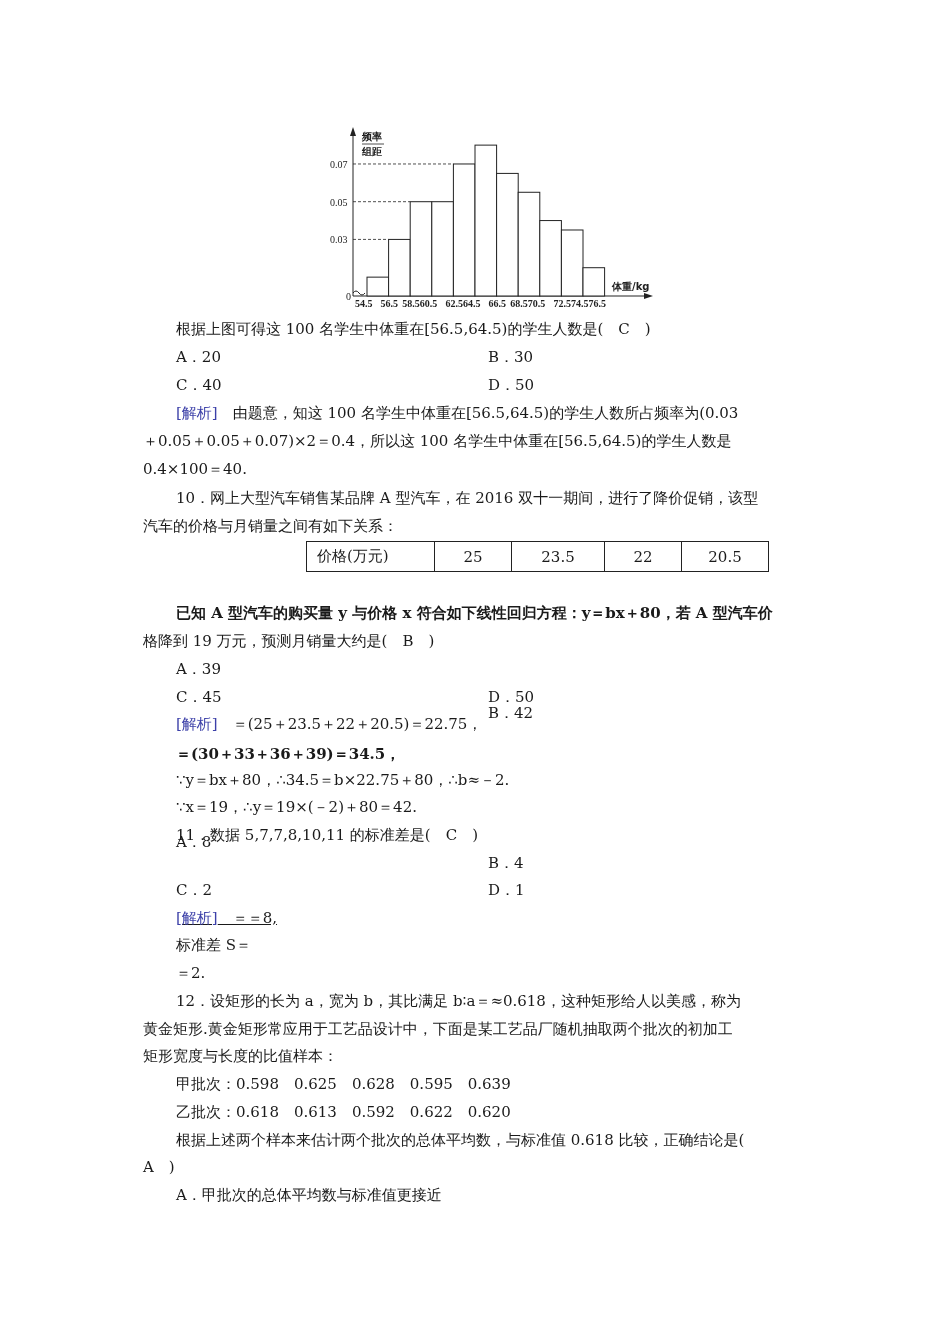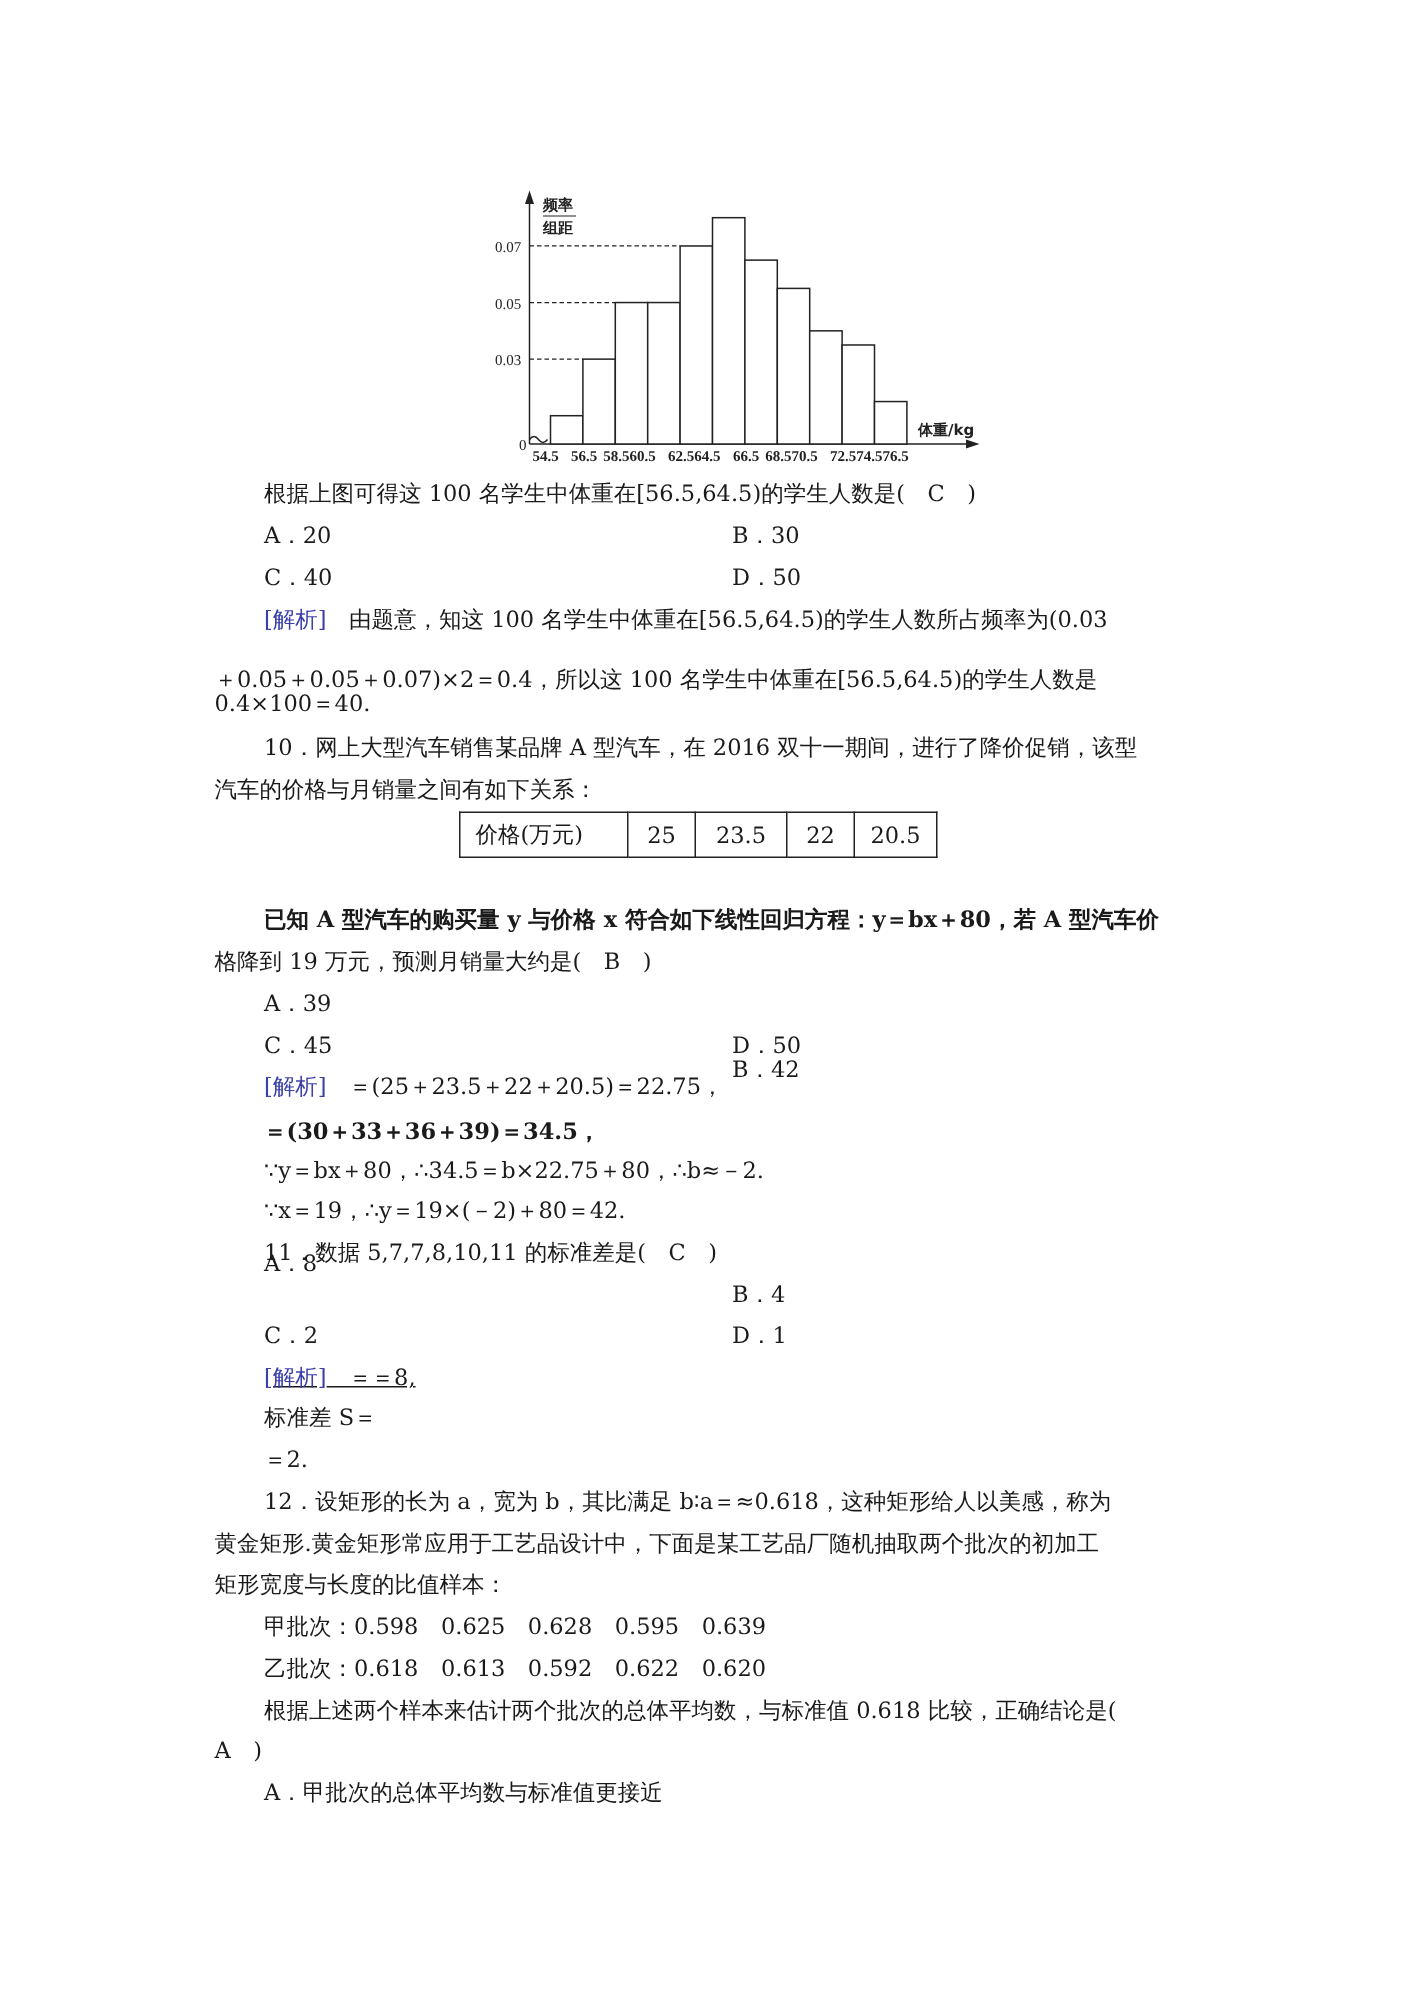--- a/index.html
+++ b/index.html
@@ -4,21 +4,21 @@
 <style>
   html, body { margin: 0; padding: 0; background: #ffffff; }
   body { width: 950px; height: 1344px; position: relative; overflow: hidden;
          font-family: "DejaVu Serif", "Liberation Serif", serif; color: #1a1a1a; }
   .line { position: absolute; font-size: 15px; line-height: 20px; white-space: nowrap; }
   .jx { color: #3b3fa8; }
   .chart { position: absolute; left: 328px; top: 124px; width: 340px; height: 186px; }
   .chart svg { position: absolute; left: 0; top: 0; }
   table.data { position: absolute; left: 306px; top: 541px; border-collapse: collapse;
                font-size: 15px; }
-  table.data td { border: 1px solid #222; height: 29px; text-align: center; padding: 0 1px; }
+  table.data td { border: 1px solid #222; height: 29px; text-align: center; padding: 0 17px; }
   table.data td.h { width: 100px; text-align: left; padding-left: 10px; }
   table.data td.c1 { width: 42px; } table.data td.c2 { width: 58px; }
   table.data td.c3 { width: 42px; } table.data td.c4 { width: 52px; }
 </style>
 </head>
 <body>
 
 <div class="chart">
   <svg id="hist" width="340" height="186">
       <line x1="25" y1="172" x2="25" y2="6" stroke="#222222" stroke-width="1"></line>
@@ -59,21 +59,21 @@
 </div>
 
 <div class="line" style="left:176px;top:319px;">根据上图可得这 100 名学生中体重在[56.5,64.5)的学生人数是(　C　)</div>
 <div class="line" style="left:176px;top:347px;">A．20</div>
 <div class="line" style="left:488px;top:347px;">B．30</div>
 <div class="line" style="left:176px;top:375px;">C．40</div>
 <div class="line" style="left:488px;top:375px;">D．50</div>
 <div class="line" style="left:176px;top:403px;">
   <span class="jx">[解析]</span><span>　由题意，知这 100 名学生中体重在[56.5,64.5)的学生人数所占频率为(0.03</span>
 </div>
-<div class="line" style="left:143px;top:443px;">＋0.05＋0.05＋0.07)×2＝0.4，所以这 100 名学生中体重在[56.5,64.5)的学生人数是</div>
+<div class="line" style="left:143px;top:431px;">＋0.05＋0.05＋0.07)×2＝0.4，所以这 100 名学生中体重在[56.5,64.5)的学生人数是</div>
 <div class="line" style="left:143px;top:459px;">0.4×100＝40.</div>
 
 <div class="line" style="left:176px;top:488px;">10．网上大型汽车销售某品牌 A 型汽车，在 2016 双十一期间，进行了降价促销，该型</div>
 <div class="line" style="left:143px;top:516px;">汽车的价格与月销量之间有如下关系：</div>
 
 <table class="data">
   <tbody>
       <tr>
     <td class="h">价格(万元)</td>
     <td class="c1">25</td>

